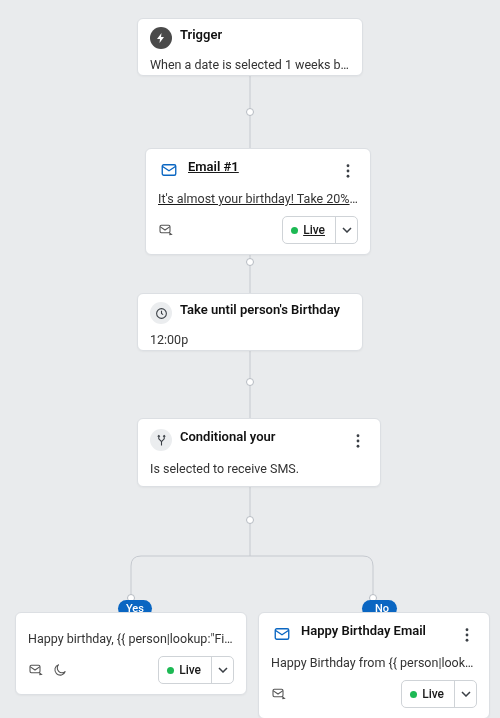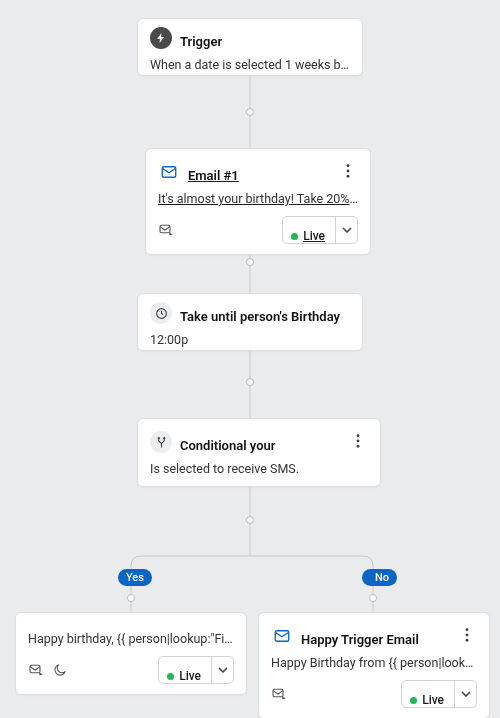--- a/index.html
+++ b/index.html
@@ -20,21 +20,21 @@
   .node {
     position: absolute;
     background: #fff;
     border: 1px solid #dcdfe3;
     border-radius: 6px;
     padding: 10px 12px;
     box-shadow: 0 1px 2px rgba(0,0,0,0.04);
   }
   .node-header {
     display: flex;
-    align-items: flex-end;
+    align-items: flex-start;
     gap: 8px;
   }
   .node-title {
     font-weight: 600;
     font-size: 13px;
     color: #111;
     flex: 1;
     white-space: nowrap;
     overflow: hidden;
     text-overflow: ellipsis;
@@ -76,21 +76,21 @@
     justify-content: center;
   }
   .iconf {
     width: 22px; height: 22px;
     display: flex;
     align-items: center;
     justify-content: center;
   }
   .status-drop {
     display: flex;
-    align-items: flex-end;
+    align-items: center;
     border: 1px solid #cfd3d7;
     border-radius: 5px;
     overflow: hidden;
     height: 28px;
     background: #fff;
   }
   .status-drop .status-label-wrap {
     display: flex;
     align-items: center;
     gap: 5px;
@@ -117,20 +117,21 @@
     background: transparent;
   }
   .pill {
     position: absolute;
     background: #0a66c2;
     color: #fff;
     font-size: 11px;
     font-weight: 500;
     padding: 2px 8px;
     border-radius: 999px;
+    margin-top: 31px;
   }
   svg.connect {
     position: absolute;
     top: 0; left: 0;
     width: 500px; height: 718px;
     pointer-events: none;
   }
   .dot-node {
     position: absolute;
     width: 8px; height: 8px;
@@ -291,21 +292,21 @@
   </div>
 
   <div class="node" style="left:258px; top:612px; width:232px;">
     <div class="node-header">
       <span class="iconf">
         <svg width="18" height="18" viewBox="0 0 24 24" fill="none">
             <rect x="3" y="5" width="18" height="14" rx="2" stroke="#0a66c2" stroke-width="1.8"></rect>
             <path d="M3 7l9 6 9-6" stroke="#0a66c2" stroke-width="1.8"></path>
           </svg>
       </span>
-      <span class="node-title">Happy Trigger Email</span>
+      <span class="node-title">Happy Birthday Email</span>
       <button class="kebab">
         <svg width="4" height="14" viewBox="0 0 4 16">
             <circle cx="2" cy="2" r="1.6" fill="#3a3f45"></circle>
             <circle cx="2" cy="8" r="1.6" fill="#3a3f45"></circle>
             <circle cx="2" cy="14" r="1.6" fill="#3a3f45"></circle>
           </svg>
       </button>
     </div>
     <div class="node-body">Happy Birthday from {{ person|lookup:"Fi...</div>
     <div class="node-footer">

